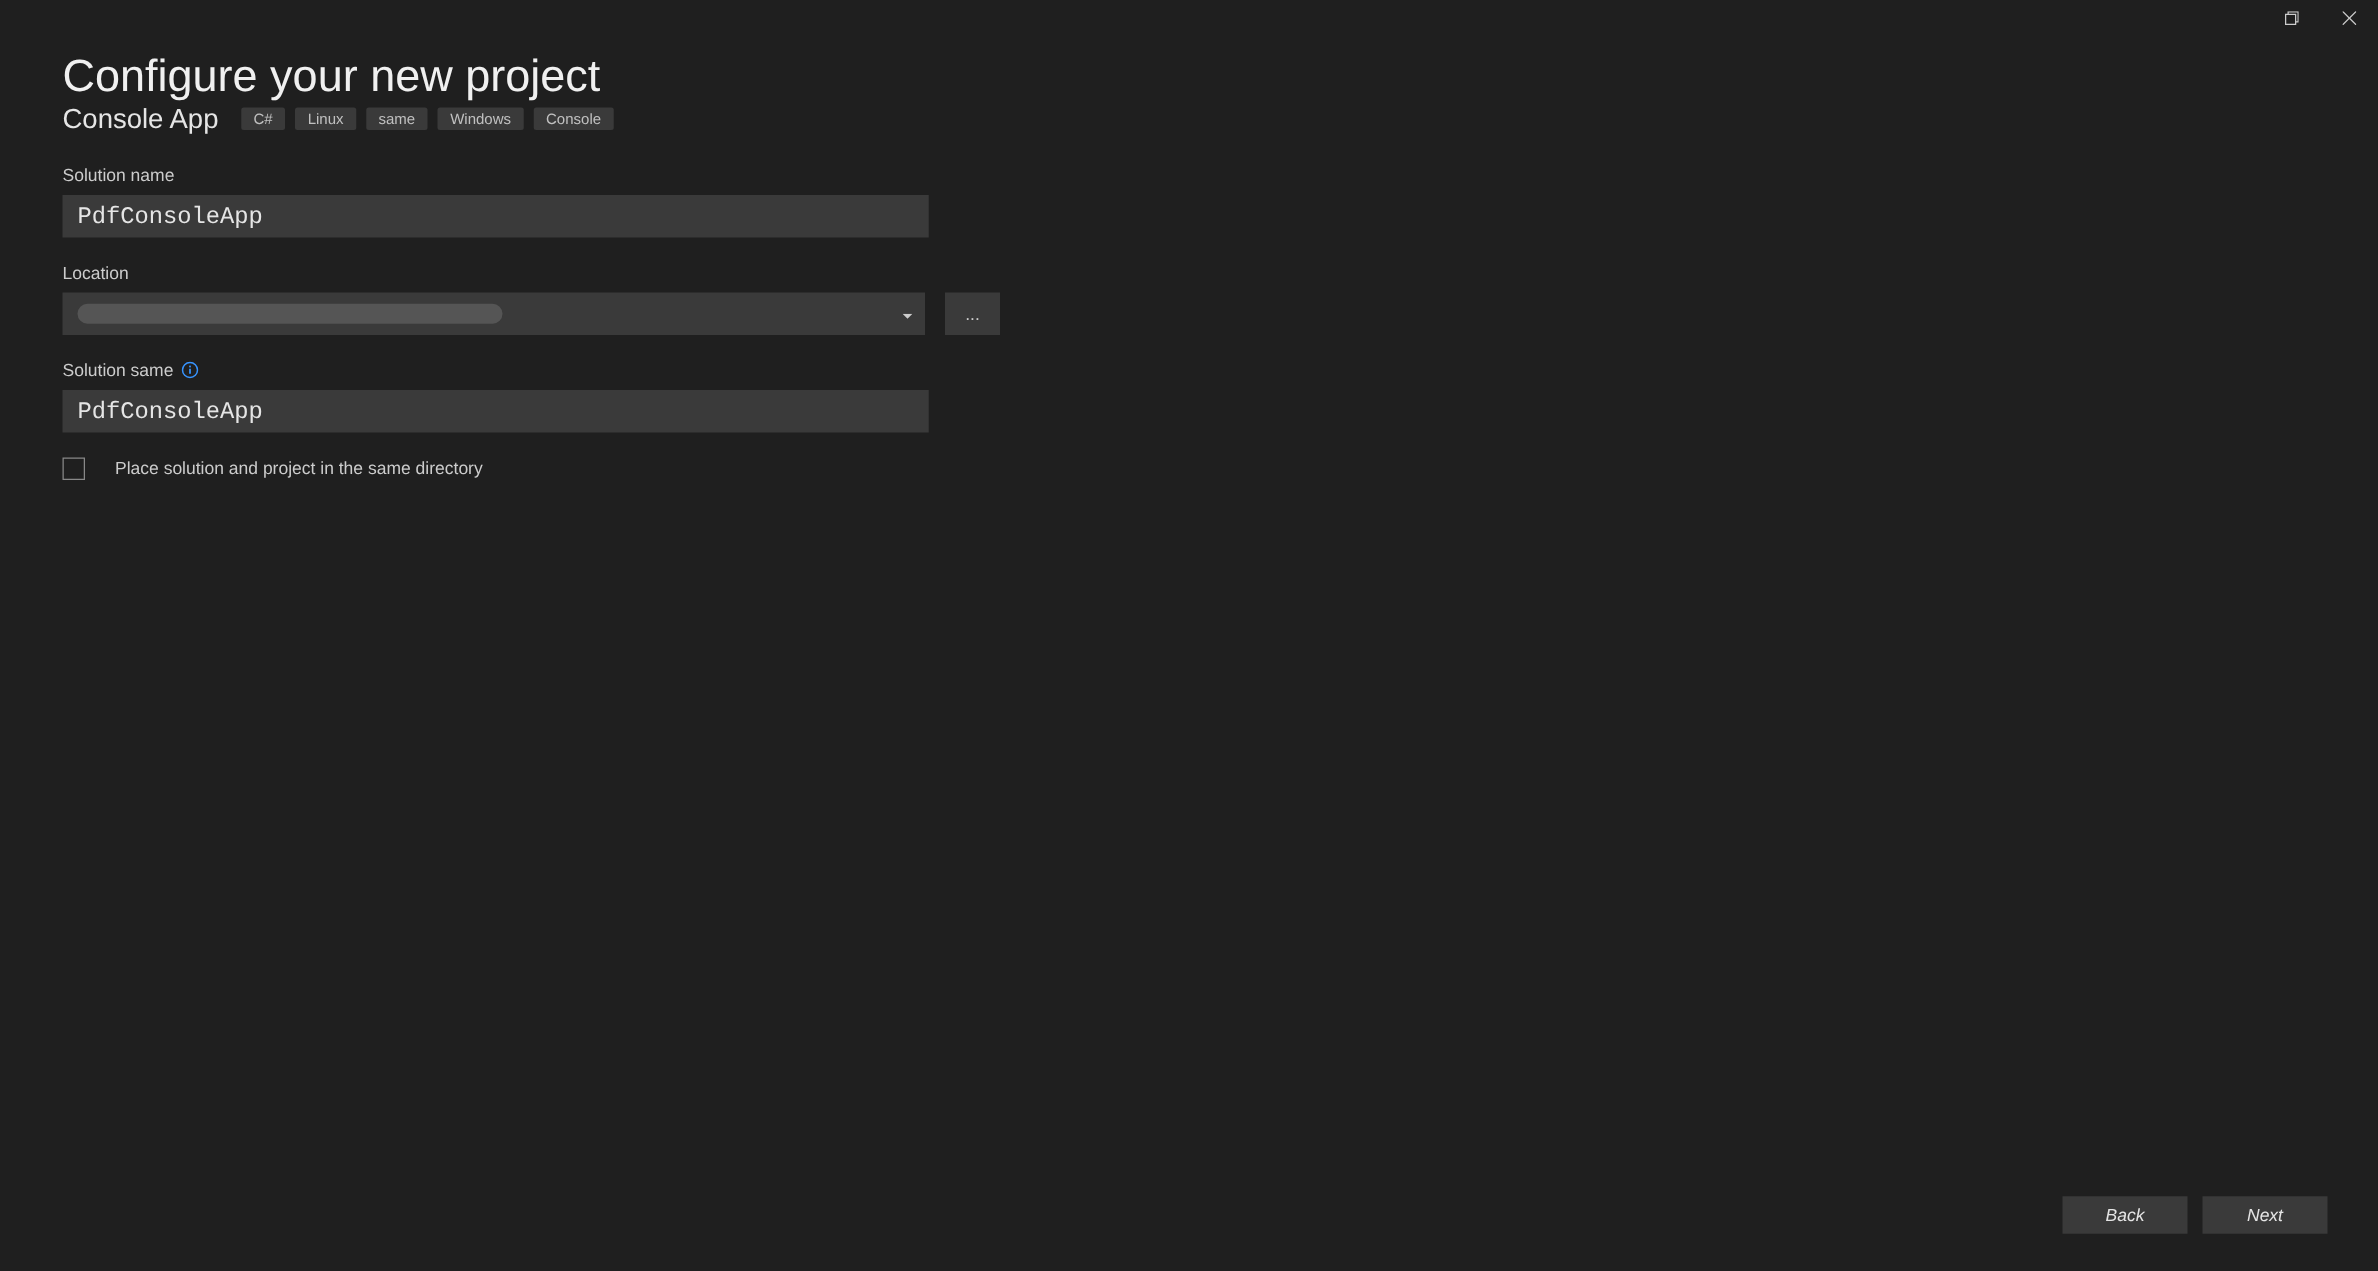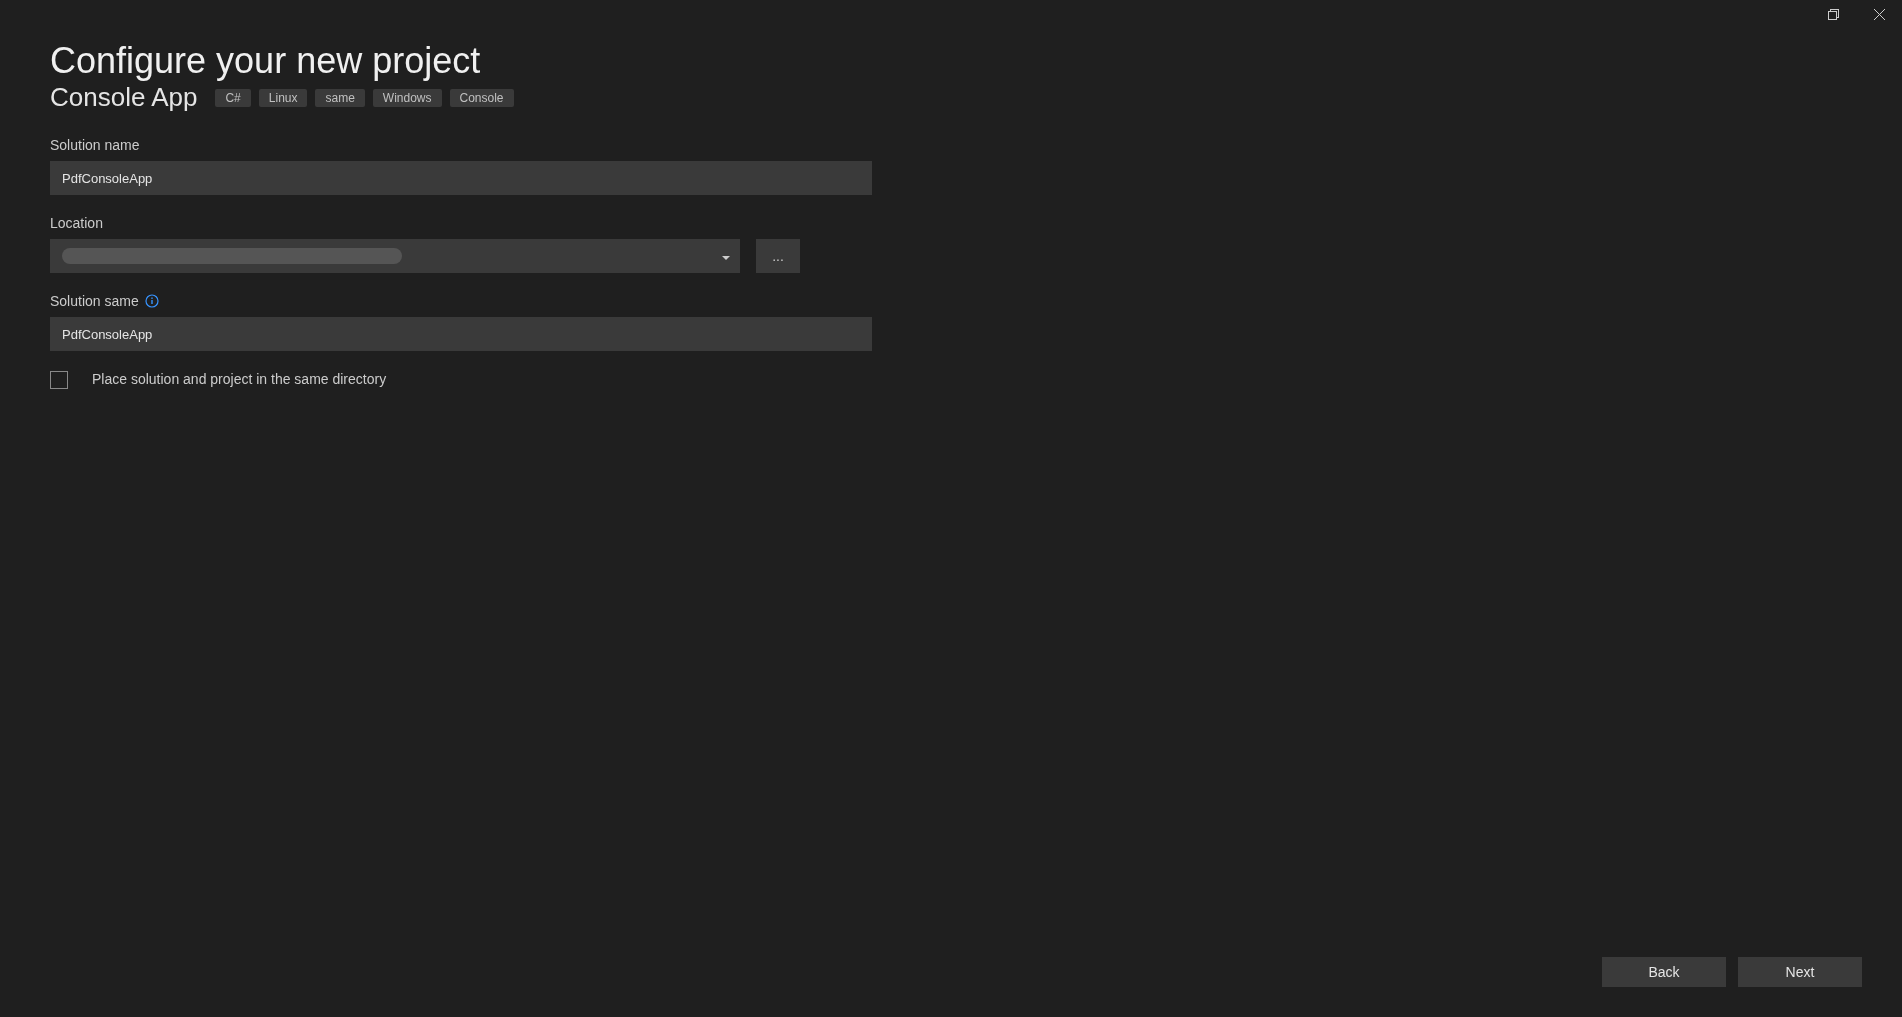--- a/index.html
+++ b/index.html
@@ -41,21 +41,21 @@
       font-weight: 400;
       color: #f0f0f0;
     }
     .subtitle-row {
       display: flex;
       align-items: center;
       gap: 18px;
       margin-bottom: 24px;
     }
     .app-type-label {
-      font-size: 26px;
+      font-size: 22px;
       font-weight: 400;
       color: #e5e5e5;
     }
     .tags {
       display: flex;
       gap: 8px;
     }
     .tag {
       background: #3a3a3a;
       color: #c0c0c0;
@@ -73,28 +73,28 @@
       font-size: 14px;
       color: #cccccc;
       margin-bottom: 8px;
     }
     .info-icon-wrap {
       display: inline-flex;
       align-items: center;
       justify-content: center;
     }
     .text-input {
-      width: 822px;
+      width: 693px;
       height: 34px;
       background: #3a3a3a;
       border: none;
       color: #e5e5e5;
       padding: 0 12px;
-      font-size: 13px;
-      font-family: Liberation Sans, sans-serif;
+      font-size: 19px;
+      font-family: Liberation Mono, monospace;
       outline: none;
     }
     .location-row {
       display: flex;
       align-items: center;
       gap: 16px;
     }
     .location-combo-wrap {
       position: relative;
       width: 690px;
@@ -148,28 +148,29 @@
       cursor: pointer;
     }
     .footer {
       position: absolute;
       bottom: 30px;
       right: 40px;
       display: flex;
       gap: 12px;
     }
     .footer-btn {
-      width: 124px;
+      width: 100px;
       height: 30px;
       background: #3a3a3a;
       border: none;
       color: #e5e5e5;
       font-size: 14px;
       cursor: pointer;
       font-family: inherit;
+      font-style: italic;
     }
   </style>
 </head>
 <body>
 
 <div class="window-controls">
   <div class="win-btn">
     <span>
       <svg width="11" height="11" viewBox="0 0 11 11" fill="none" stroke="currentColor" stroke-width="1">
         <rect x="2.5" y="0.5" width="8" height="8"></rect>

